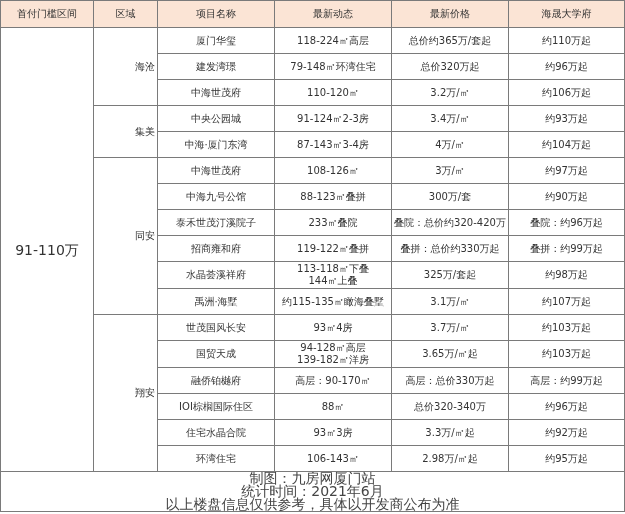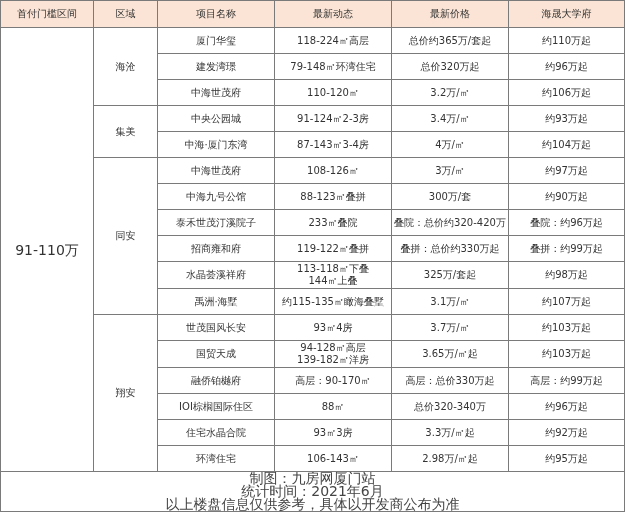--- a/index.html
+++ b/index.html
@@ -24,21 +24,21 @@
   }
   table.main thead th {
     background: #fbe4d5;
     font-weight: normal;
     height: 26px;
     color: #333333;
   }
   table.main tbody td { height: 25px; }
   table.main tbody tr.tall td { height: 26px; }
   table.main td.range { font-size: 14px; }
-  table.main td.district { font-size: 10px; }
+  table.main td.district { font-size: 10px; text-align: right; }
   td.footer {
     height: 39px !important;
     line-height: 13px !important;
     font-size: 14px;
     color: #444444;
   }
   .line { display: block; }
 </style>
 </head>
 <body>

